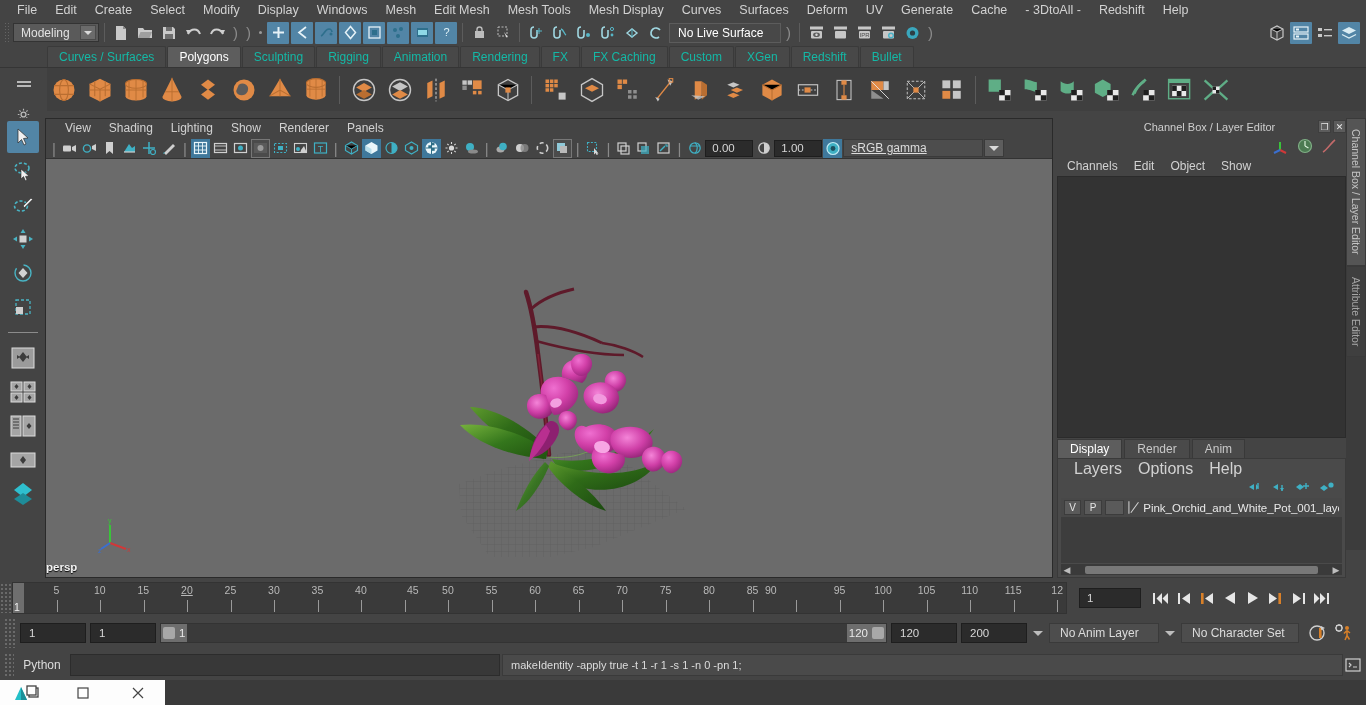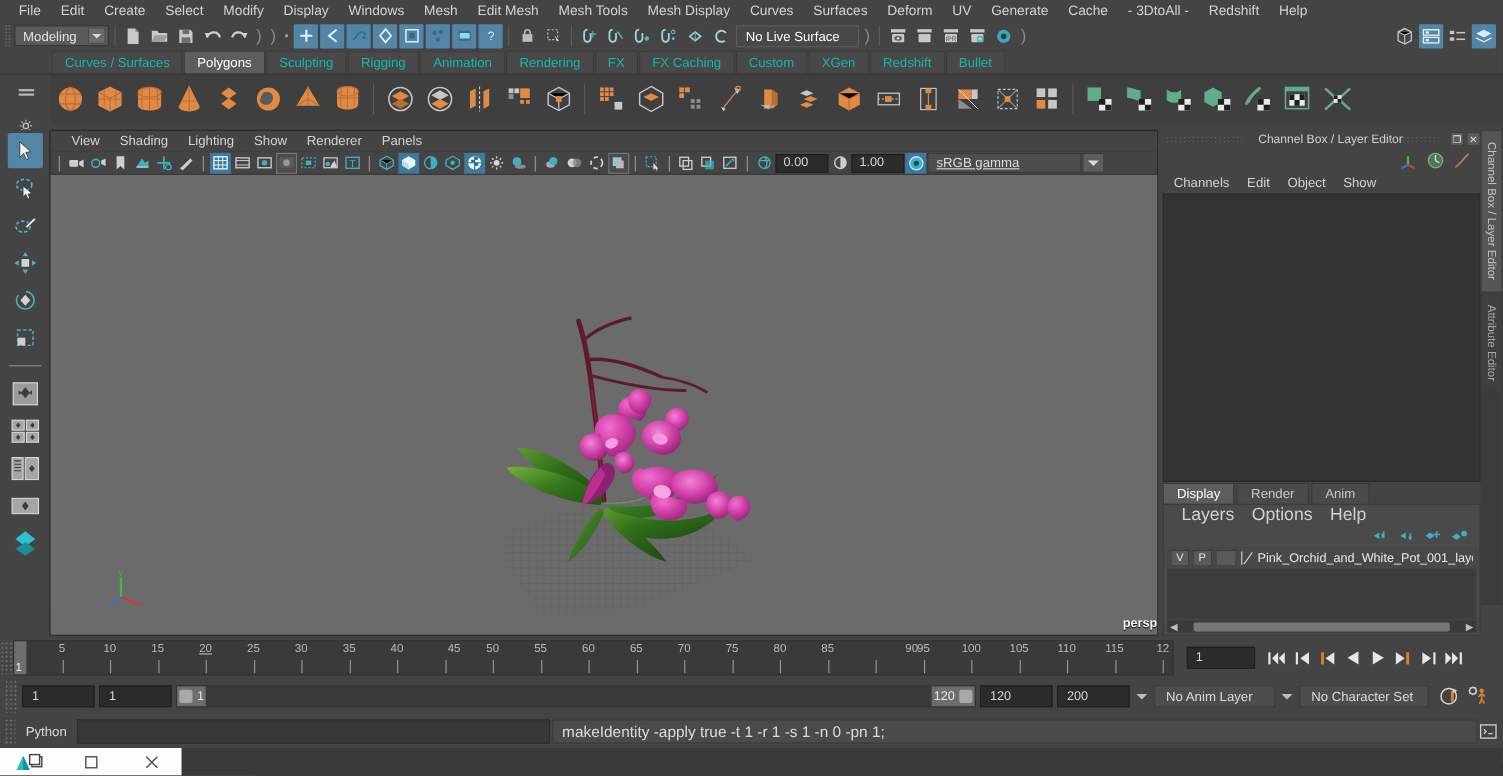--- a/index.html
+++ b/index.html
@@ -106,22 +106,22 @@
     color:#d6d6d6; font-size:11.5px; display:flex; align-items:center; padding-left:6px; flex:0 0 auto;
   }
   .gammafield{
     height:18px;width:140px;background:#4d4d4d;border:1px solid #3a3a3a;
     display:flex;align-items:center;padding-left:7px;color:#dcdcdc;font-size:12px;flex:0 0 auto;text-decoration:underline;
   }
   .gammaarw{ width:20px;height:18px;background:#5d5d5d;border:1px solid #3a3a3a;display:flex;align-items:center;justify-content:center;flex:0 0 auto;}
   .gammaarw:after{content:"";border-left:5px solid transparent;border-right:5px solid transparent;border-top:5px solid #d9d9d9;}
 
   .viewport{ flex:1; position:relative; background:#6b6b6b; overflow:hidden; }
-  .vp-label{ position:absolute; bottom:4px; left:0; right:0; text-align:right;
-    font-size:11.5px; font-weight:bold; color:#f2f2f2; text-shadow:0 1px 1px #000;padding-left:16px; }
+  .vp-label{ position:absolute; bottom:4px; left:0; right:0; text-align:left;
+    font-size:11.5px; font-weight:bold; color:#f2f2f2; text-shadow:0 1px 1px #000; }
   .axisgiz{ position:absolute; left:52px; bottom:22px; width:42px;height:42px;}
 
   
   .rdock{ width:313px; background:#444; display:flex; flex-direction:column;}
   .rdock-title{
     height:17px; display:flex; align-items:center; background:#444; position:relative;
     font-size:11px; color:#cfcfcf; justify-content:center;
   }
   .dots{ position:absolute; left:6px; top:5px; width:70px;height:7px;
     background-image:radial-gradient(#777 .5px, transparent .6px); background-size:4px 4px;}
@@ -174,21 +174,21 @@
   .rsq{ width:12px;height:12px;background:#a8a8a8;border-radius:2px;}
   .rcombo{ height:20px;background:#4d4d4d;border:1px solid #3a3a3a;color:#dcdcdc;font-size:12px;display:flex;align-items:center;padding:0 10px;flex:0 0 auto;}
   .rarw{ width:14px;height:20px;display:flex;align-items:center;justify-content:center;flex:0 0 auto;}
   .rarw:after{content:"";border-left:5px solid transparent;border-right:5px solid transparent;border-top:5px solid #bdbdbd;}
 
   
   .cmdline{ position:absolute; top:650px; left:0; width:1366px; height:30px; background:#444; display:flex; align-items:center; gap:0; padding-left:4px;}
   .cmdgrip{ width:10px;height:24px;background-image:radial-gradient(#6a6a6a 1px,transparent 1px);background-size:4px 4px;flex:0 0 auto;}
   .cmdlabel{ width:56px; text-align:center; font-size:12px; color:#dcdcdc; flex:0 0 auto;}
   .cmdinput{ height:22px;background:#383838;border:1px solid #2c2c2c;flex:0 0 auto;width:430px;}
-  .cmdresult{ height:22px;background:#4a4a4a;border:1px solid #3a3a3a;flex:1;margin:0 2px;display:flex;align-items:center;padding-left:8px;font-size:14px;color:#dcdcdc;}
+  .cmdresult{ height:22px;background:#4a4a4a;border:1px solid #3a3a3a;flex:1;margin:0 2px;display:flex;align-items:center;padding-left:8px;font-size:11px;color:#dcdcdc;}
 
   
   .taskbar{ position:absolute; top:680px; left:0; width:1366px; height:25px; background:#3a3a3a;}
   .tbwin{ position:absolute; left:0; top:0; width:165px; height:25px; background:#fdfdfd; display:flex; align-items:center;}
   .tbslot{ flex:1; display:flex; align-items:center; justify-content:center; height:25px; }
 </style>
 </head>
 <body>
 
 <div class="app">
@@ -1247,21 +1247,21 @@
         <div class="ticklabel" style="left: 559.661px;">65</div>
         <div class="tick" style="left: 609.174px;"></div>
         <div class="ticklabel" style="left: 603.174px;">70</div>
         <div class="tick" style="left: 652.686px;"></div>
         <div class="ticklabel" style="left: 646.686px;">75</div>
         <div class="tick" style="left: 696.198px;"></div>
         <div class="ticklabel" style="left: 690.198px;">80</div>
         <div class="tick" style="left: 739.711px;"></div>
         <div class="ticklabel" style="left: 733.711px;">85</div>
         <div class="tick" style="left: 783.223px;"></div>
-        <div class="ticklabel" style="left: 810px;">90</div>
+        <div class="ticklabel" style="left: 752px;">90</div>
         <div class="tick" style="left: 826.736px;"></div>
         <div class="ticklabel" style="left: 820.736px;">95</div>
         <div class="tick" style="left: 870.248px;"></div>
         <div class="ticklabel" style="left: 861.248px;">100</div>
         <div class="tick" style="left: 913.76px;"></div>
         <div class="ticklabel" style="left: 904.76px;">105</div>
         <div class="tick" style="left: 957.273px;"></div>
         <div class="ticklabel" style="left: 948.273px;">110</div>
         <div class="tick" style="left: 1000.79px;"></div>
         <div class="ticklabel" style="left: 991.785px;">115</div>

